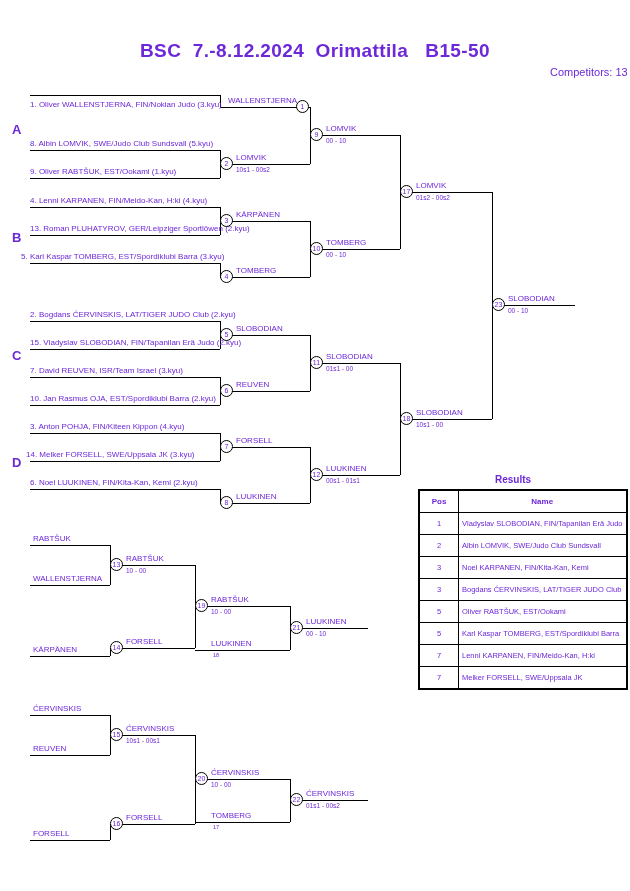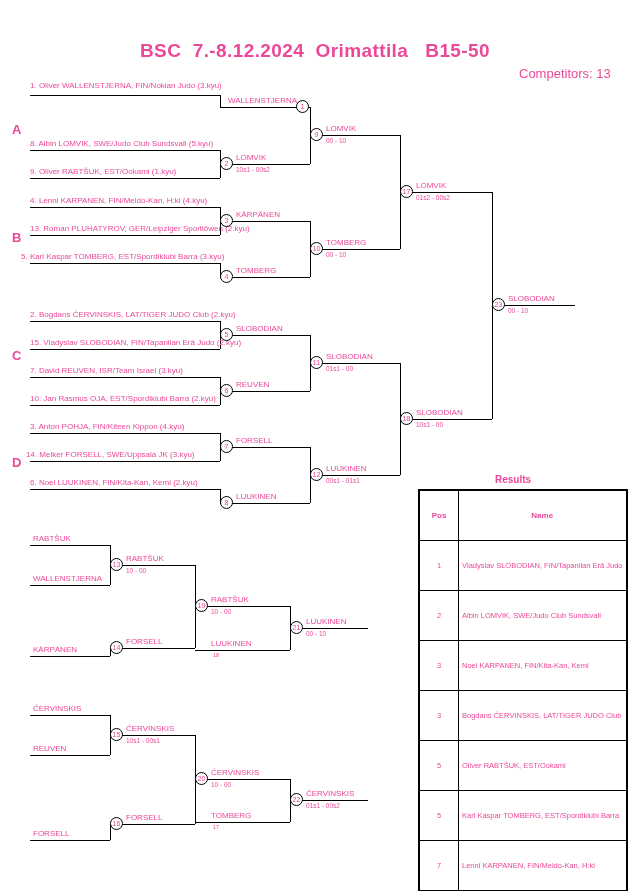--- a/index.html
+++ b/index.html
@@ -1,32 +1,32 @@
 <!DOCTYPE html>
 <html><head>
 <meta charset="utf-8">
 <style>
   body{margin:0;background:#fff}
   .page{position:relative;width:630px;height:891px;background:#fff;
-        font-family:"Liberation Sans",sans-serif;color:#ec4899;overflow:hidden}
+        font-family:"Liberation Sans",sans-serif;color:#6d28d9;overflow:hidden}
   .lines{position:absolute;left:0;top:0}
   .t{position:absolute;font-size:8px;line-height:10px;white-space:pre}
   .s{position:absolute;font-size:6.5px;line-height:8px;white-space:pre}
   .r{position:absolute;font-size:5.5px;line-height:7px}
   .c{position:absolute;width:13px;height:13px;box-sizing:border-box;border:1px solid #000;
      border-radius:50%;background:#fff;font-size:7px;line-height:11px;text-align:center}
   .pool{position:absolute;font-size:13px;font-weight:bold}
   .title{position:absolute;left:0;top:40px;width:100%;text-align:center;font-size:19px;
          font-weight:bold;white-space:pre;letter-spacing:.4px}
-  .comp-count{position:absolute;left:519px;top:66px;font-size:13px}
+  .comp-count{position:absolute;left:550px;top:66px;font-size:11px}
   .results-head{position:absolute;left:418px;top:474px;width:190px;text-align:center;
                 font-size:10px;font-weight:bold}
   .results-table{position:absolute;left:418px;top:489px;border-collapse:collapse;
                  table-layout:fixed;background:#fff;border:2px solid #000}
-  .results-table th,.results-table td{border:1px solid #000;height:17px;padding:16px 3px;
+  .results-table th,.results-table td{border:1px solid #000;height:17px;padding:2px 3px;
                  overflow:hidden;white-space:nowrap}
   .results-table th{font-size:8px;text-align:center;font-weight:bold}
   .results-table td{font-size:7.5px}
   .col-pos{width:32px;text-align:center}
   .col-name{width:148px;text-align:left}
 </style>
 </head>
 <body>
 
 <div class="page">
@@ -42,21 +42,21 @@
   </svg>
 
   <div class="title">BSC  7.-8.12.2024  Orimattila   B15-50</div>
   <div class="comp-count">Competitors: 13</div>
 
   <div class="pool" style="left:12px;top:122px">A</div>
   <div class="pool" style="left:12px;top:230px">B</div>
   <div class="pool" style="left:12px;top:348px">C</div>
   <div class="pool" style="left:12px;top:455px">D</div>
 
-  <span class="t" style="left:30px;top:81px">1. Oliver WALLENSTJERNA, FIN/Nokian Judo (3.kyu)</span>
+  <span class="t" style="left:30px;top:100px">1. Oliver WALLENSTJERNA, FIN/Nokian Judo (3.kyu)</span>
   <span class="t" style="left:30px;top:139px">8. Albin LOMVIK, SWE/Judo Club Sundsvall (5.kyu)</span>
   <span class="t" style="left:30px;top:167px">9. Oliver RABTŠUK, EST/Ookami (1.kyu)</span>
   <span class="t" style="left:30px;top:196px">4. Lenni KARPANEN, FIN/Meido-Kan, H:ki (4.kyu)</span>
   <span class="t" style="left:30px;top:224px">13. Roman PLUHATYROV, GER/Leipziger Sportlöwen (2.kyu)</span>
   <span class="t" style="left:21px;top:252px">5. Karl Kaspar TOMBERG, EST/Spordiklubi Barra (3.kyu)</span>
   <span class="t" style="left:30px;top:310px">2. Bogdans ĆERVINSKIS, LAT/TIGER JUDO Club (2.kyu)</span>
   <span class="t" style="left:30px;top:338px">15. Vladyslav SLOBODIAN, FIN/Tapanilan Erä Judo (2.kyu)</span>
   <span class="t" style="left:30px;top:366px">7. David REUVEN, ISR/Team Israel (3.kyu)</span>
   <span class="t" style="left:30px;top:394px">10. Jan Rasmus OJA, EST/Spordiklubi Barra (2.kyu)</span>
   <span class="t" style="left:30px;top:422px">3. Anton POHJA, FIN/Kiteen Kippon (4.kyu)</span>

